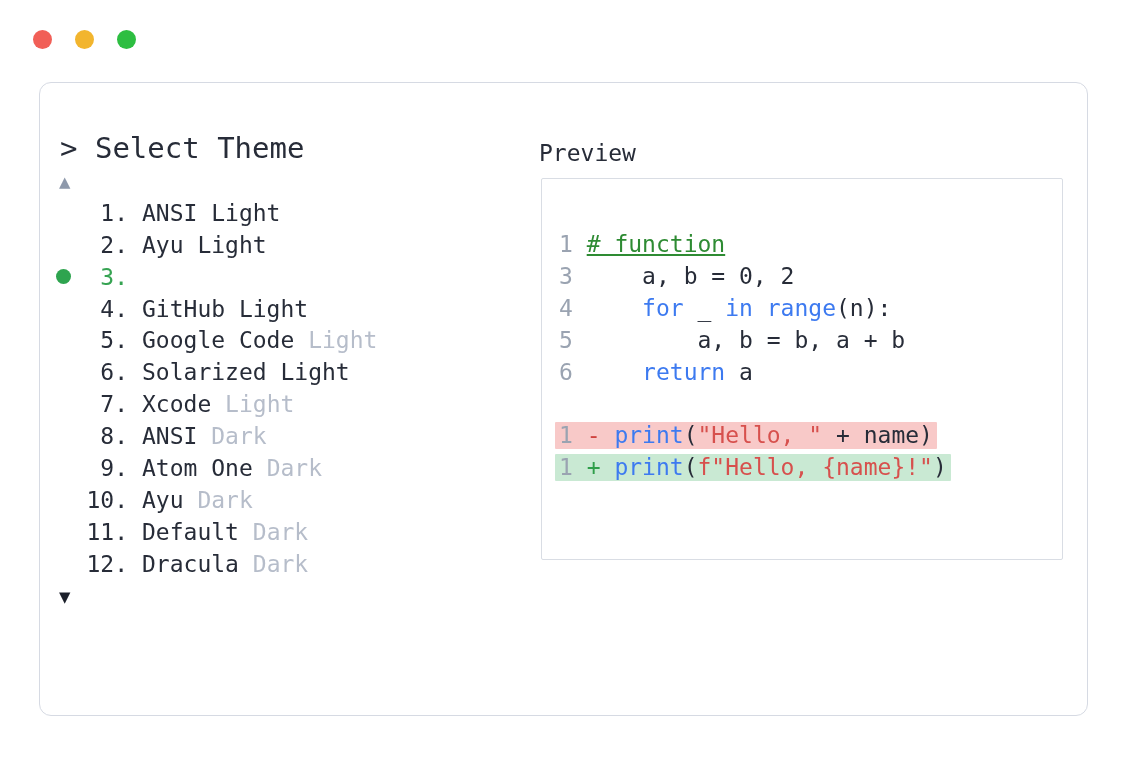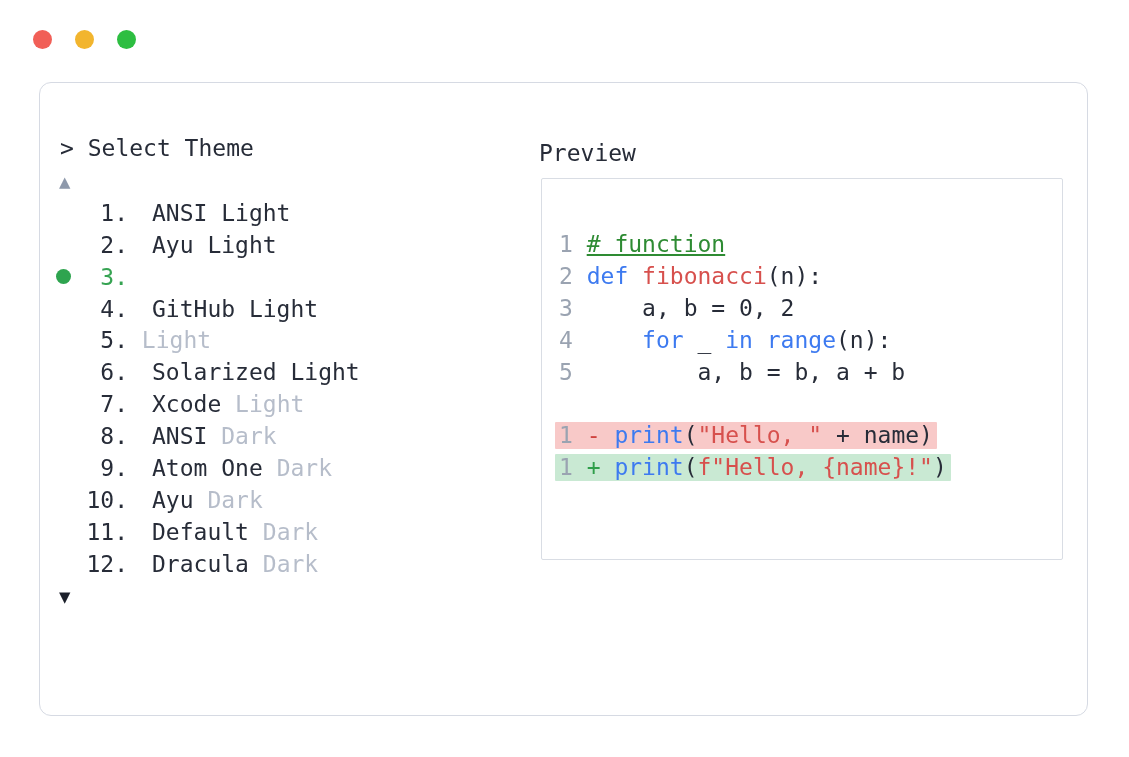--- a/index.html
+++ b/index.html
@@ -11,31 +11,31 @@
   .light  { width:19px; height:19px; border-radius:50%; }
   .light.red    { background:#f15f57; }
   .light.yellow { background:#f2b52e; }
   .light.green  { background:#2dbe41; }
 
   
   .panel { position:absolute; left:39px; top:82px; width:1049px; height:634px;
            border:1.5px solid #d6dae3; border-radius:12px; background:#ffffff; }
 
   .prompt { position:absolute; left:20px; top:49px; height:32px; line-height:32px;
-            font-size:23px; color:#272c38; white-space:pre; }
+            font-size:29px; color:#272c38; white-space:pre; }
 
   .list { position:absolute; left:16px; top:82px; font-size:23px; }
   .row  { height:31.9px; display:flex; align-items:center; white-space:pre; }
   .arrow-row { height:31.9px; display:flex; align-items:center; padding-left:3px; }
   .arrow-up   { color:#8e99ab; font-size:19px; }
   .arrow-down { color:#1c202b; font-size:19px; }
   .marker { width:22px; display:flex; align-items:center; }
   .dot { width:15px; height:15px; border-radius:50%; background:#2ea44f; }
   .num  { display:inline-block; width:50px; text-align:right; color:#272c38; white-space:pre; }
-  .name { margin-left:24px; color:#272c38; white-space:pre; }
+  .name { margin-left:14px; color:#272c38; white-space:pre; }
   .suffix-muted { color:#b6bdca; white-space:pre; }
   .row.selected .num, .row.selected .name { color:#36a352; }
 
   .hint { position:absolute; left:19px; top:560px; height:32px; line-height:32px;
           font-size:23px; color:#b2bac8; white-space:pre; }
 
   
   .preview-title { position:absolute; left:499px; top:54px; height:32px; line-height:32px;
                    font-size:23px; color:#272c38; white-space:pre; }
   .preview-box { position:absolute; left:501px; top:95px; width:522px; height:382px;
@@ -72,41 +72,41 @@
 
   <div class="list">
     <div class="arrow-row">
       <span class="arrow-up">▲</span>
     </div>
     <div id="theme-items">
         <div class="row"><span class="marker"></span><span class="num">1.</span><span class="name">ANSI Light</span></div>
         <div class="row"><span class="marker"></span><span class="num">2.</span><span class="name">Ayu Light</span></div>
         <div class="row selected"><span class="marker"><span class="dot"></span></span><span class="num">3.</span></div>
         <div class="row"><span class="marker"></span><span class="num">4.</span><span class="name">GitHub Light</span></div>
-        <div class="row"><span class="marker"></span><span class="num">5.</span><span class="suffix-muted"> Light</span></div>
+        <div class="row"><span class="marker"></span><span class="num">5.</span><span class="name">Google Code</span><span class="suffix-muted"> Light</span></div>
         <div class="row"><span class="marker"></span><span class="num">6.</span><span class="name">Solarized Light</span></div>
         <div class="row"><span class="marker"></span><span class="num">7.</span><span class="name">Xcode</span><span class="suffix-muted"> Light</span></div>
         <div class="row"><span class="marker"></span><span class="num">8.</span><span class="name">ANSI</span><span class="suffix-muted"> Dark</span></div>
         <div class="row"><span class="marker"></span><span class="num">9.</span><span class="name">Atom One</span><span class="suffix-muted"> Dark</span></div>
         <div class="row"><span class="marker"></span><span class="num">10.</span><span class="name">Ayu</span><span class="suffix-muted"> Dark</span></div>
         <div class="row"><span class="marker"></span><span class="num">11.</span><span class="name">Default</span><span class="suffix-muted"> Dark</span></div>
         <div class="row"><span class="marker"></span><span class="num">12.</span><span class="name">Dracula</span><span class="suffix-muted"> Dark</span></div>
       </div>
     <div class="arrow-row">
       <span class="arrow-down">▼</span>
     </div>
   </div>
 
 
   <div class="preview-title">Preview</div>
   <div class="preview-box"></div>
   <div class="code" id="preview-code">
       <div class="crow"><span class="tok-ln">1 </span><span class="tok-com"># function</span></div>
-      <div class="crow"><span class="tok-ln">2 </span><span class="tok-kw">def</span><span class="tok-pl"> </span><span class="tok-fn">fibonacci</span><span class="tok-pl">(n):</span></div>
       <div class="crow"><span class="tok-ln">3 </span><span class="tok-pl">    a, b = 0, 2</span></div>
       <div class="crow"><span class="tok-ln">4 </span><span class="tok-pl">    </span><span class="tok-kw">for</span><span class="tok-pl"> _ </span><span class="tok-kw">in</span><span class="tok-pl"> </span><span class="tok-kw">range</span><span class="tok-pl">(n):</span></div>
       <div class="crow"><span class="tok-ln">5 </span><span class="tok-pl">        a, b = b, a + b</span></div>
+      <div class="crow"><span class="tok-ln">6 </span><span class="tok-pl">    </span><span class="tok-kw">return</span><span class="tok-pl"> a</span></div>
       <div class="crow"> </div>
       <div class="crow"><span class="hl removed"><span class="tok-ln">1 </span><span class="tok-sign-minus">- </span><span class="tok-kw">print</span><span class="tok-pl">(</span><span class="tok-str">"Hello, "</span><span class="tok-pl"> + name)</span></span></div>
       <div class="crow"><span class="hl added"><span class="tok-ln">1 </span><span class="tok-sign-plus">+ </span><span class="tok-kw">print</span><span class="tok-pl">(</span><span class="tok-str">f"Hello, {name}!"</span><span class="tok-pl">)</span></span></div>
     </div>
 
 </div>
 
 </body></html>

